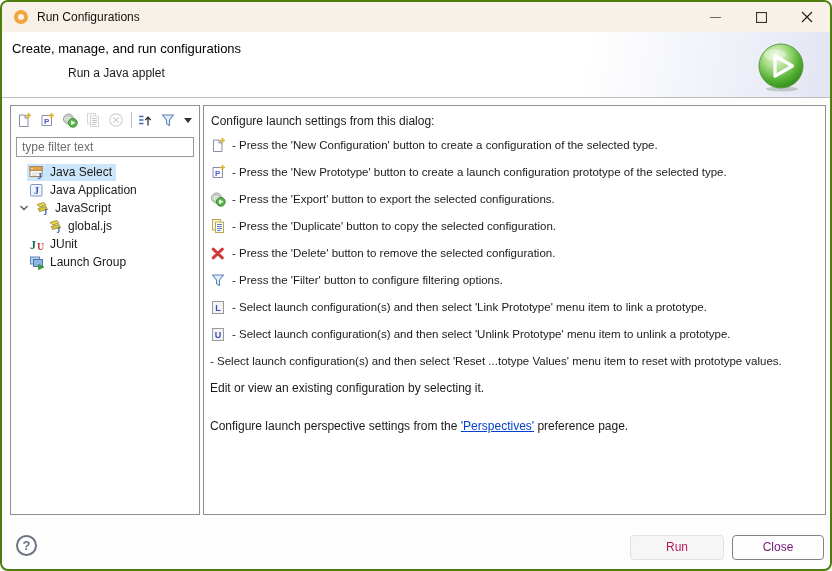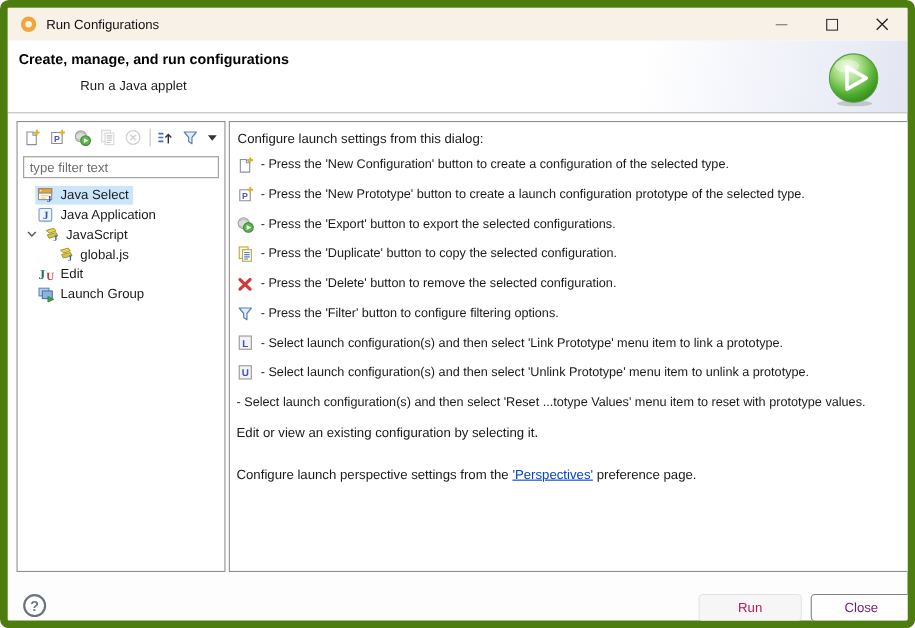--- a/index.html
+++ b/index.html
@@ -1,34 +1,34 @@
 <!DOCTYPE html>
 <html><head>
 <meta charset="utf-8">
 <style>
   * { margin:0; padding:0; box-sizing:border-box; }
   html,body { width:832px; height:571px; background:#ffffff; }
   body { font-family:"Liberation Sans", sans-serif; font-size:12px; color:#1a1a1a; }
 
   .dialog { position:relative; width:832px; height:571px; background:#fdfdfd;
-            border:7px solid #4d7c0f; border-radius:8px; overflow:hidden; }
+            border:2px solid #4d7c0f; border-radius:8px; overflow:hidden; }
 
   
   .titlebar { height:30px; background:#f8f1e7; display:flex; align-items:center; padding-left:12px; }
   .tb-appicon { width:14px; height:14px; border-radius:50%; border:4px solid #f2a53a; margin-right:9px; }
   .tb-title { font-size:12px; color:#111; }
   .win-controls { margin-left:auto; display:flex; height:100%; }
   .win-btn { width:46px; height:100%; display:flex; align-items:center; justify-content:center; cursor:default; }
   .win-btn svg { display:block; }
 
   
   .header { position:absolute; top:30px; left:0; right:0; height:66px;
             background:linear-gradient(100deg,#ffffff 70%,#edeff8 90%,#e2e5f2 100%);
             border-bottom:1px solid #bdbdbd; }
-  .header-title { position:absolute; left:10px; top:9px; font-size:13px; font-weight:bold; color:#000; }
+  .header-title { position:absolute; left:10px; top:9px; font-size:13px; font-weight:normal; color:#000; }
   .header-subtitle { position:absolute; left:18px; top:34px; font-size:12px;margin-left:48px; }
   .run-sphere { position:absolute; right:24px; top:10px; width:50px; height:50px; }
 
   
   .left-panel { position:absolute; left:8px; top:103px; width:190px; height:410px;
                 border:1px solid #8f8f8f; background:#fff; }
   .right-panel { position:absolute; left:201px; top:103px; width:623px; height:410px;
                  border:1px solid #8f8f8f; background:#fff; padding:6px 6px; font-size:11.5px; }
 
   
@@ -54,21 +54,21 @@
   .indent2 { width:34px; flex:none; }
   .row-inner { display:flex; align-items:center; gap:5px; height:17px; padding:0 4px 0 2px; }
   .tree-row.selected .row-inner { background:#cbe6fa; }
   .node-icon { width:16px; height:16px; flex:none; }
   .node-icon svg { display:block; }
 
   .status-line { position:absolute; left:6px; bottom:5px; font-size:12px; color:#000; }
 
   
   .intro { margin:2px 0 9px 1px; font-size:12px; }
-  .bullet { display:flex; align-items:flex-start; gap:6px; margin-bottom:11px; line-height:16px; white-space:nowrap; }
+  .bullet { display:flex; align-items:flex-end; gap:6px; margin-bottom:11px; line-height:16px; white-space:nowrap; }
   .bullet-icon { width:16px; height:16px; flex:none; }
   .bullet-icon svg { display:block; }
   .proto-badge { width:12px; height:13px; margin:1px 2px; border:1px solid #9a9a9a; background:#f3f3f3;
                  color:#3a50c0; font-size:9px; font-weight:bold; display:flex; align-items:center;
                  justify-content:center; flex:none; }
   .edit-line { margin-top:12px; font-size:12px; }
   .persp-line { margin-top:24px; font-size:12px; }
   .persp-link { color:#0342cc; text-decoration:underline; cursor:pointer; }
 
   
@@ -246,21 +246,21 @@
       </div>
       <div class="tree-row">
         <div class="indent"></div>
         <div class="row-inner">
           <span class="node-icon">
             <svg viewBox="0 0 16 16">
                 <text x="1" y="12.5" font-size="12" font-weight="bold" fill="#17714f" font-family="Liberation Serif, serif">J</text>
                 <text x="8" y="13.5" font-size="10" font-weight="bold" fill="#c33b3b" font-family="Liberation Serif, serif">U</text>
               </svg>
           </span>
-          <span>Edit</span>
+          <span>JUnit</span>
         </div>
       </div>
       <div class="tree-row">
         <div class="indent"></div>
         <div class="row-inner">
           <span class="node-icon">
             <svg viewBox="0 0 16 16">
                 <rect x="1.5" y="3" width="9" height="7" fill="#b9d2ec" stroke="#5d86b8"></rect>
                 <rect x="4.5" y="5.5" width="9" height="7" fill="#8db4dd" stroke="#4a74a8"></rect>
                 <path d="M9.5,10.5 l5.5,2.6 -5.5,2.6 z" fill="#3fa03f" stroke="#2a7a2a" stroke-width="0.6"></path>

